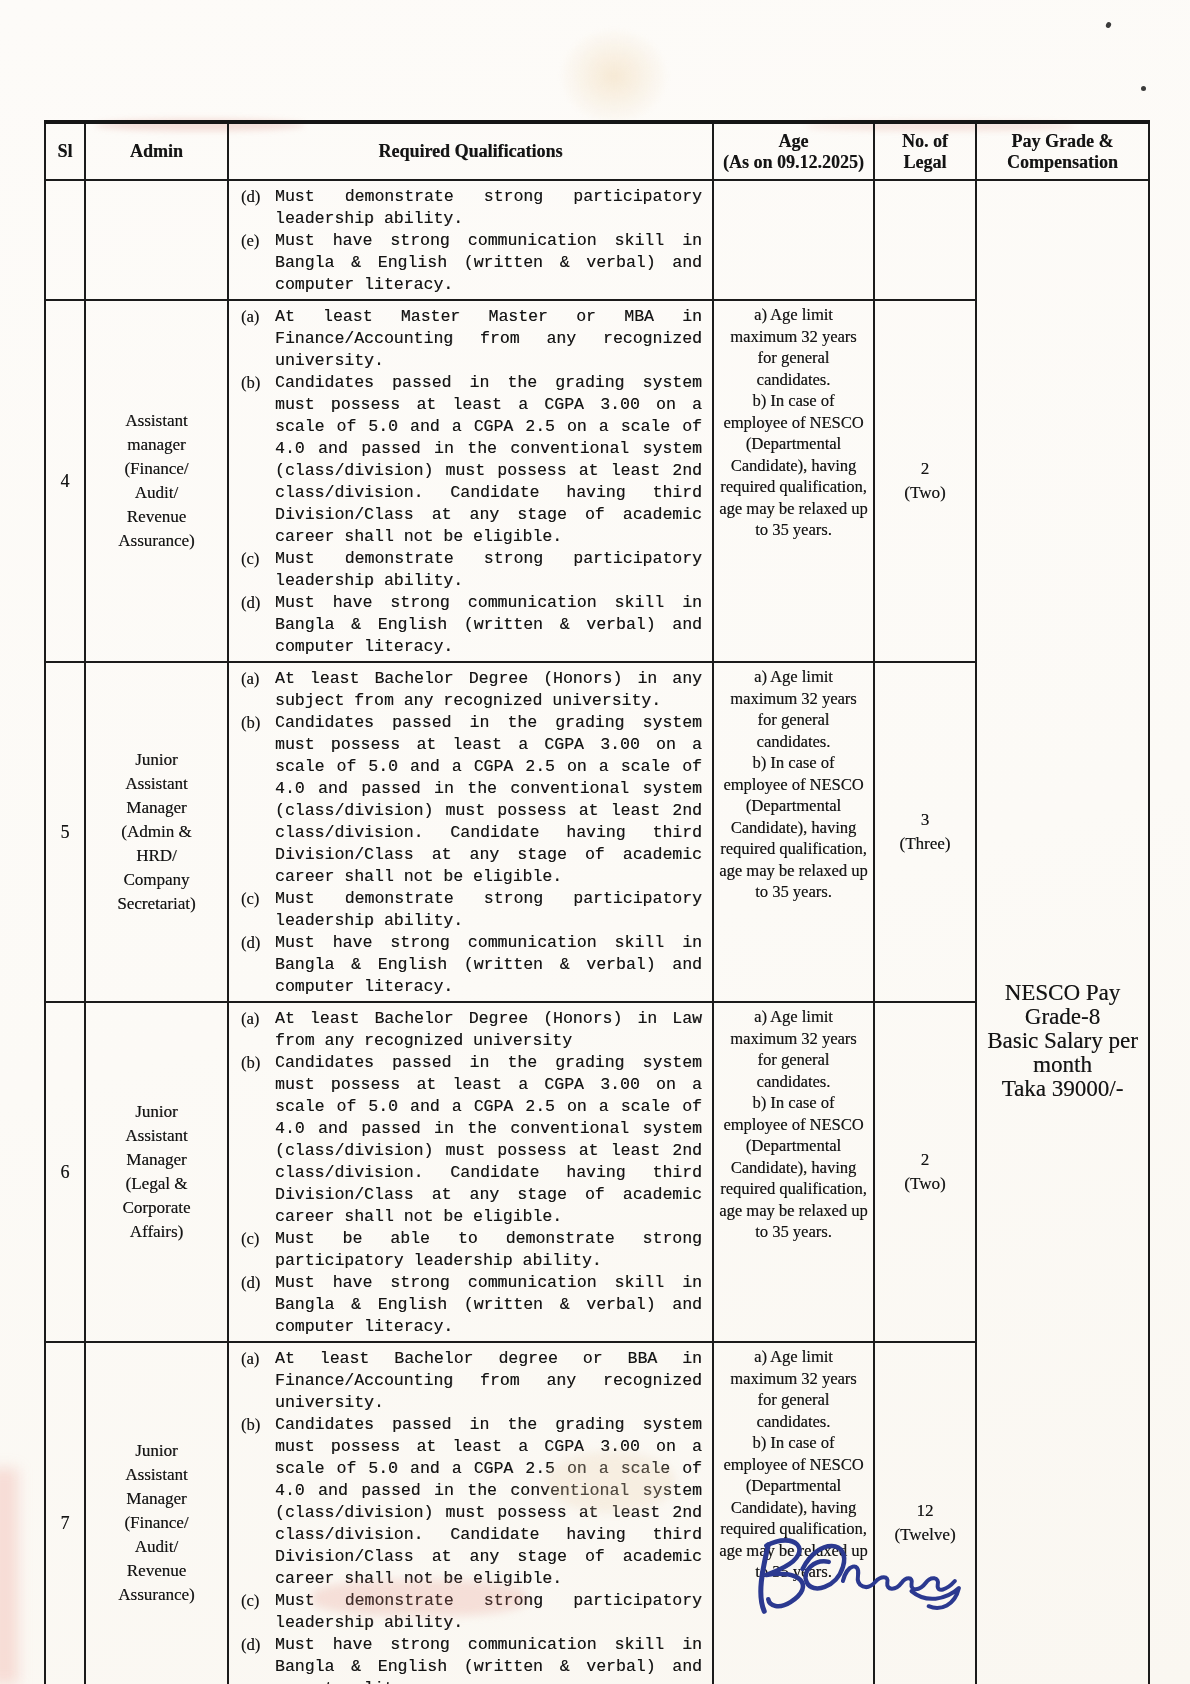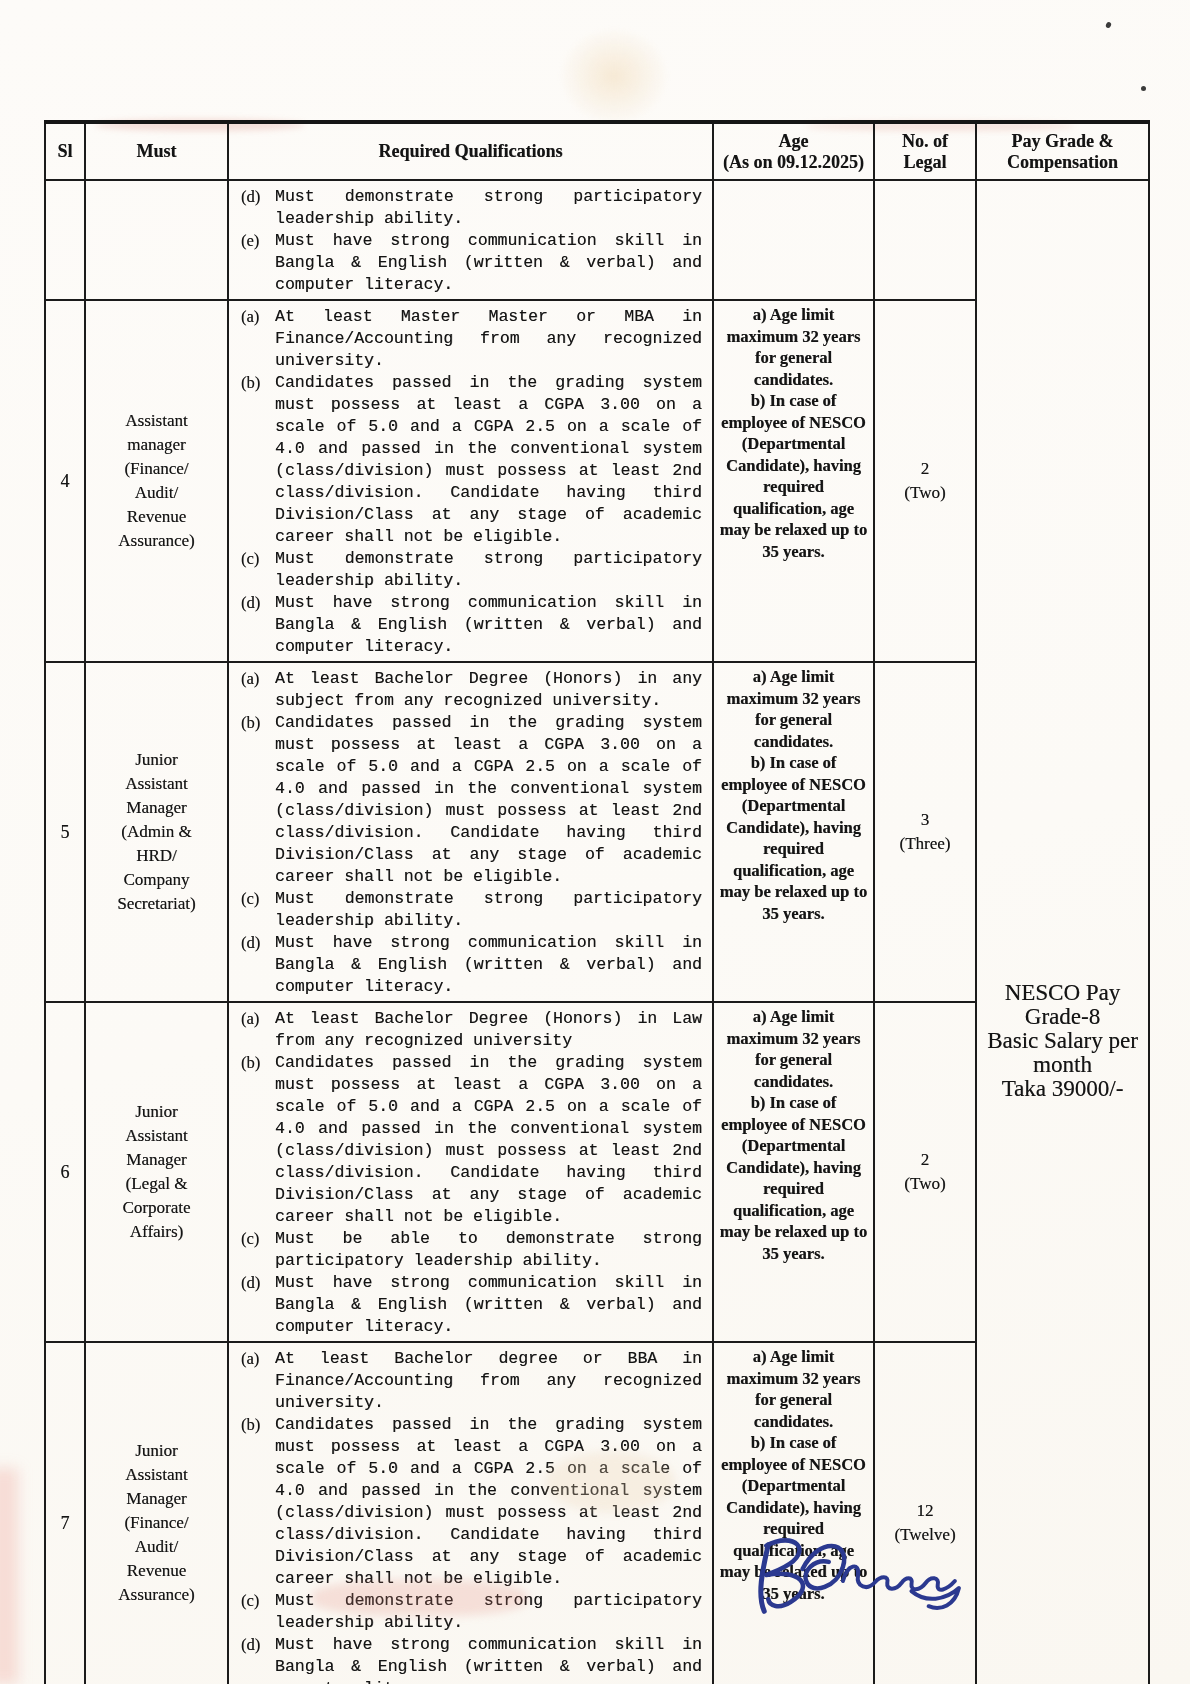--- a/index.html
+++ b/index.html
@@ -33,21 +33,21 @@
   .post-cell{
     text-align:center;vertical-align:middle;
     white-space:pre-line;line-height:24px;font-size:17px;margin-left:32px;
   }
   .qual-cell{vertical-align:top;padding:5px 10px 3px 12px;}
   .q-item{display:flex;line-height:22px;}
   .q-label{flex:0 0 34px;}
   .q-text{flex:1;text-align:justify;font-family:Liberation Mono, monospace;}
   .age-cell{
     text-align:center;vertical-align:top;
-    white-space:pre-line;line-height:21.5px;padding:3px 5px;font-weight:bold;
+    white-space:pre-line;line-height:21.5px;padding:3px 5px;
   }
   .posts-cell{
     text-align:center;vertical-align:middle;
     white-space:pre-line;line-height:24px;font-size:17px;
   }
   .pay-cell{
     text-align:center;vertical-align:top;padding-top:800px;
     white-space:pre-line;line-height:24px;font-size:23px;
   }
   .empty-cell{background:transparent;}
@@ -100,21 +100,21 @@
       <col style="width:40px">
         <col style="width:143px">
         <col style="width:485px">
       <col style="width:161px">
         <col style="width:102px">
         <col style="width:173px">
     </colgroup>
     <thead>
       <tr style="height:58px">
         <th>Sl</th>
-        <th>Must</th>
+        <th>Admin</th>
         <th>Required Qualifications</th>
         <th>Age
 (As on 09.12.2025)</th>
         <th>No. of
 Legal</th>
         <th>Pay Grade &amp;
 Compensation</th>
       </tr>
     </thead>
     <tbody>

